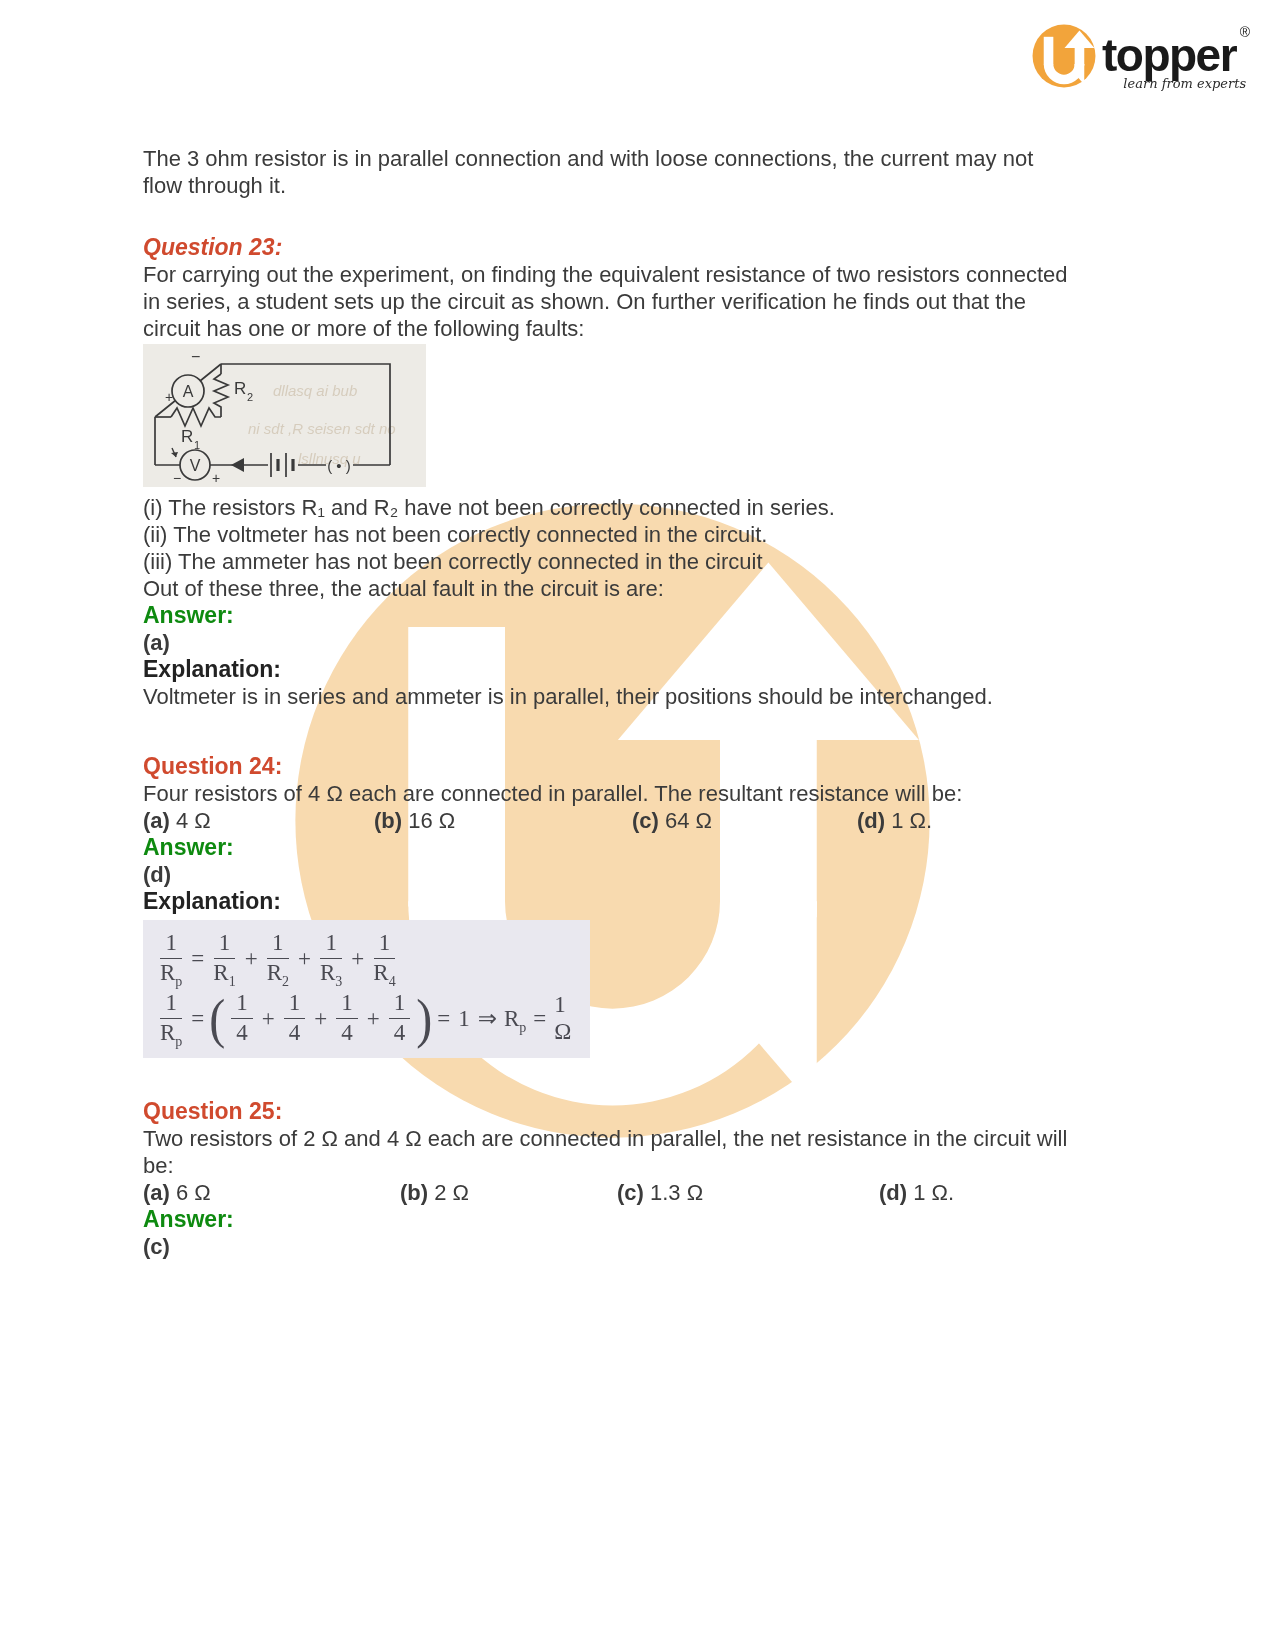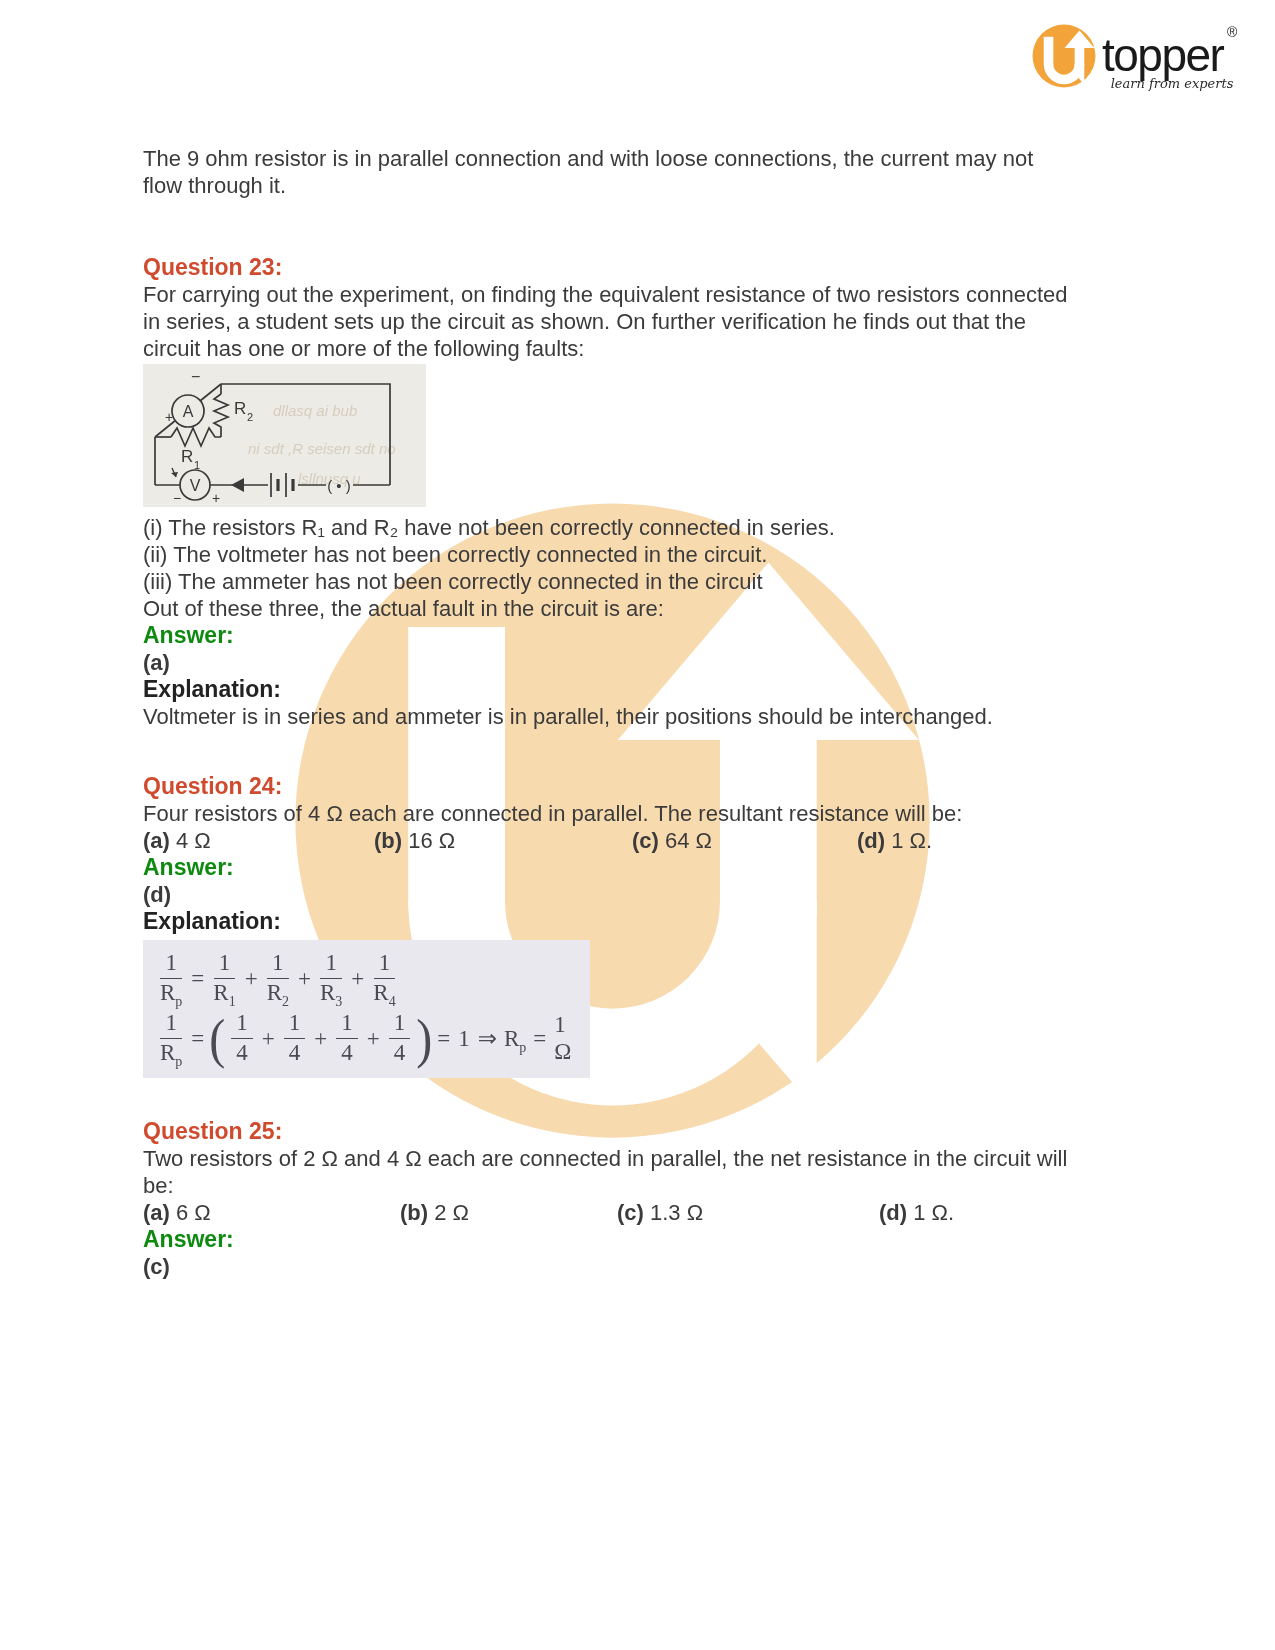--- a/index.html
+++ b/index.html
@@ -15,32 +15,32 @@
   *{margin:0;padding:0;box-sizing:border-box;}
   html,body{background:#ffffff;}
   .page{
     position:relative;width:1275px;height:1650px;background:#fff;overflow:hidden;
     font-family:"Liberation Sans", sans-serif;color:var(--body-text);
   }
   
   .header-logo{position:absolute;top:24px;left:1032px;display:flex;align-items:flex-start;z-index:2;}
   .logo-badge{width:64px;height:64px;color:var(--brand-orange);flex:0 0 auto;}
   .logo-wordmark-wrap{position:relative;margin-left:6px;padding-top:8px;}
-  .logo-wordmark{font-size:46px;font-weight:normal;letter-spacing:-1.5px;color:#1a1a1a;line-height:1;}
+  .logo-wordmark{font-size:46px;font-weight:bold;letter-spacing:-1.5px;color:#1a1a1a;line-height:1;}
   .logo-reg{position:absolute;top:0px;right:-14px;font-size:14px;color:#1a1a1a;}
   .logo-tagline{position:absolute;right:-10px;top:52px;font-family:"DejaVu Serif",serif;font-style:italic;font-size:13px;color:#2a2a2a;white-space:nowrap;}
   
   .watermark{position:absolute;left:290px;top:498px;width:645px;height:645px;z-index:0;color:var(--watermark-peach);}
   
   .content{position:absolute;left:143px;top:145px;width:935px;z-index:1;font-size:22px;line-height:27px;}
   .b{font-weight:bold;}
   .q-heading{color:var(--question-red);font-weight:bold;font-size:23px;}
   .answer-heading{color:var(--answer-green);font-weight:bold;font-size:23px;}
   .expl-heading{font-weight:bold;font-size:23px;color:#222;}
-  .mt-q23{margin-top:55px;}
+  .mt-q23{margin-top:35px;font-style:italic;}
   .mt-q24{margin-top:43px;}
   .mt-q25{margin-top:40px;}
   
   .option-row{display:block;}
   .options-grid{display:grid;gap:40px;}
   .grid-q24{grid-template-columns:191px 218px 185px auto;}
   .grid-q25{grid-template-columns:217px 177px 222px auto;}
   
   .circuit-figure{width:283px;height:143px;margin:2px 0 7px 0;display:block;}
   
@@ -87,21 +87,21 @@
       </svg>
     <div class="logo-wordmark-wrap">
       <span class="logo-wordmark">topper</span>
       <span class="logo-reg">®</span>
       <span class="logo-tagline">learn from experts</span>
     </div>
   </div>
 
   <div class="content">
 
-    <p>The 9 ohm resistor is in parallel connection and with loose connections, the current may not flow through it.</p>
+    <p>The 3 ohm resistor is in parallel connection and with loose connections, the current may not flow through it.</p>
 
     <section>
       <div class="q-heading mt-q23">Question 23:</div>
       <p>For carrying out the experiment, on finding the equivalent resistance of two resistors connected in series, a student sets up the circuit as shown. On further verification he finds out that the circuit has one or more of the following faults:</p>
 
       <svg class="circuit-figure" viewBox="0 0 283 143">
         <rect x="0" y="0" width="283" height="143" fill="var(--figure-bg)"></rect>
 
         <g fill="var(--ghost-brown)" opacity="0.33" font-size="15" font-style="italic">
           <text x="130" y="52">dllasq ai bub</text>

